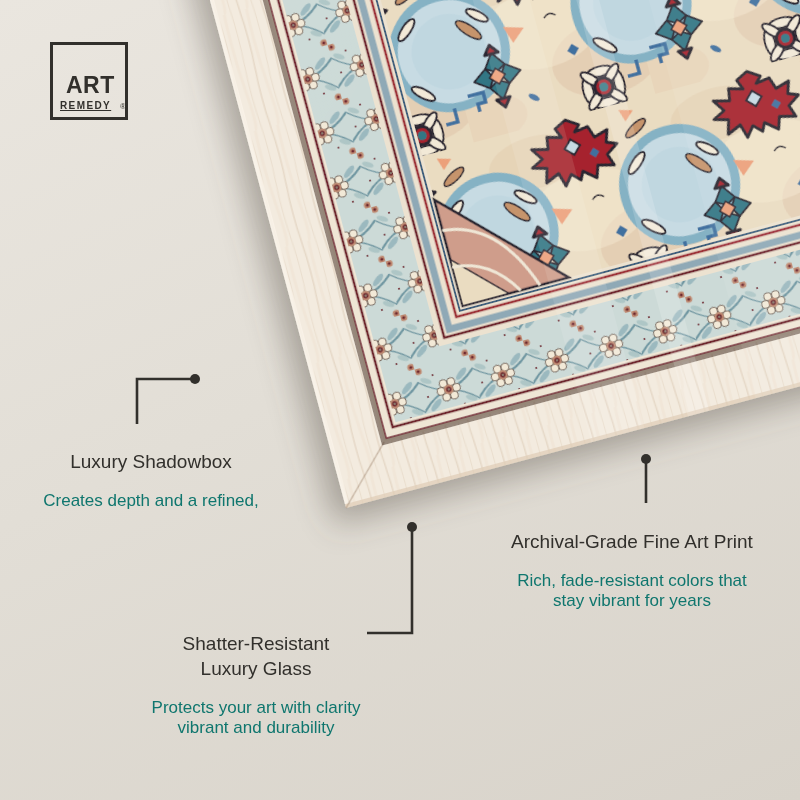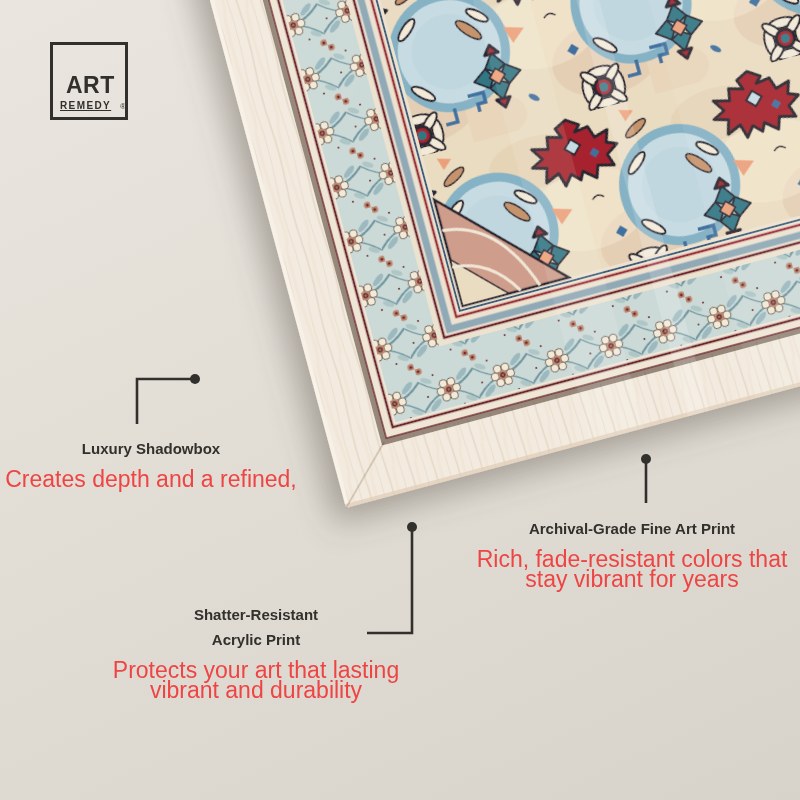--- a/index.html
+++ b/index.html
@@ -57,27 +57,27 @@
   .logo{position:absolute;left:50px;top:42px;width:78px;height:78px;
         border:3px solid var(--ink,#32302c);box-sizing:border-box;}
   .logo .l1{position:absolute;left:13px;bottom:20px;font-size:23px;font-weight:800;
             letter-spacing:.5px;color:var(--ink,#32302c);line-height:1;}
   .logo .l2{position:absolute;left:7px;bottom:6px;font-size:10px;font-weight:700;
             letter-spacing:1.4px;color:var(--ink,#32302c);line-height:1;text-decoration:underline;}
   .logo .reg{position:absolute;left:67px;bottom:6px;font-size:8px;color:var(--ink,#32302c);}
 
   
   .callout{position:absolute;text-align:center;color:var(--ink,#32302c);}
-  .callout h3{margin:4px;font-size:15px;font-weight:700;line-height:25px;}
+  .callout h3{margin:17px;font-size:19px;font-weight:400;line-height:25px;}
   .callout h3 span{display:block;white-space:nowrap;}
-  .callout p{margin:8px 0 0 0;font-size:23px;font-weight:400;line-height:20px;color:#ef4444;}
+  .callout p{margin:8px 0 0 0;font-size:17px;font-weight:400;line-height:20px;color:#0f766e;}
   .callout p span{display:block;white-space:nowrap;}
   .c1{left:5px;top:432px;width:292px;}
   .c2{left:462px;top:512px;width:340px;}
-  .c3{left:106px;top:598px;width:300px;}
+  .c3{left:106px;top:614px;width:300px;}
 </style>
 </head>
 <body style="--bg1: #eae6df; --bg2: #d8d3ca; --ink: #32302c; --wood: #f3ebdf; --woodHi: #faf4ea; --woodLo: #e0cdb6; --streakDark: #d3bda4; --streakLight: #efe2d1; --cream: #efe6d5; --cream2: #ece2d0; --maroon: #70252f; --pinRed: #9e3038; --steel: #8fa9b6; --navy: #3e5f7d; --vineBg: #ccdad7; --stem: #6e96a1; --leaf: #9bb9bf; --leaf2: #aec6c6; --petal: #f2e9d7; --petalEdge: #6b5a50; --rose: #c08b72; --fieldBg: #eadcc1; --red: #a6242d; --outline: #2a2530; --paleBlue: #c7dbe3; --blueRing: #85b2c4; --teal: #337684; --cobalt: #41709f; --salmon: #eca07a; --tan: #c6946c; --spandrel: #cf9d8b;">
 
 <div class="stage">
 
   <svg class="hero" width="800" height="800" viewBox="0 0 800 800" aria-hidden="true">
     <defs>
       <filter id="dropsh" x="-20%" y="-20%" width="140%" height="140%">
         <feDropShadow dx="-14" dy="12" stdDeviation="16" flood-color="#5a5248" flood-opacity="0.45"></feDropShadow>
@@ -243,21 +243,21 @@
     </h3>
     <p>
       <span>Rich, fade-resistant colors that</span>
       <span>stay vibrant for years</span>
     </p>
   </div>
 
   <div class="callout c3">
     <h3>
       <span>Shatter-Resistant</span>
-      <span>Acrylic Print</span>
+      <span>Luxury Glass</span>
     </h3>
     <p>
-      <span>Protects your art that lasting</span>
+      <span>Protects your art with clarity</span>
       <span>vibrant and durability</span>
     </p>
   </div>
 
 </div>
 
 </body></html>

